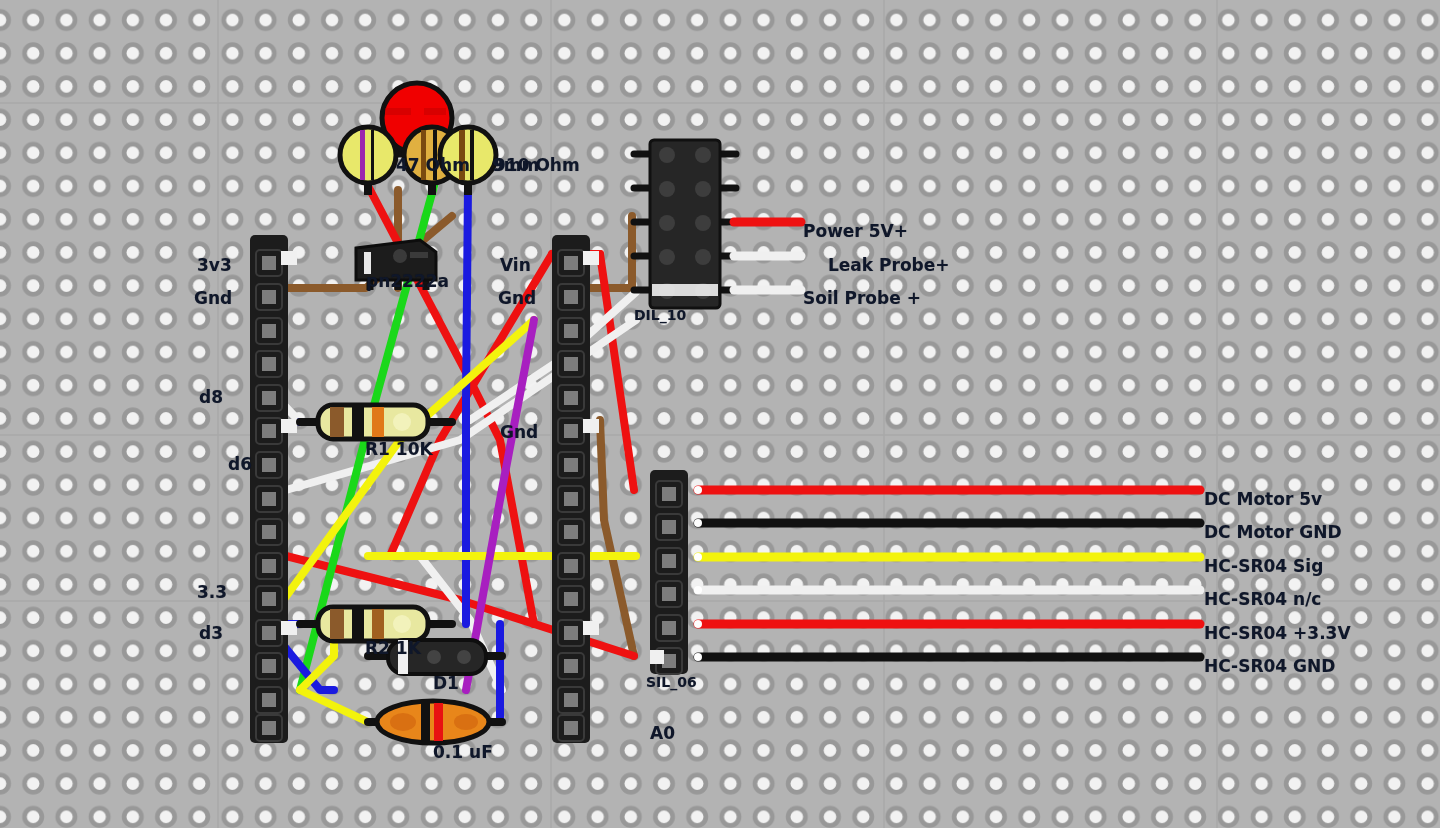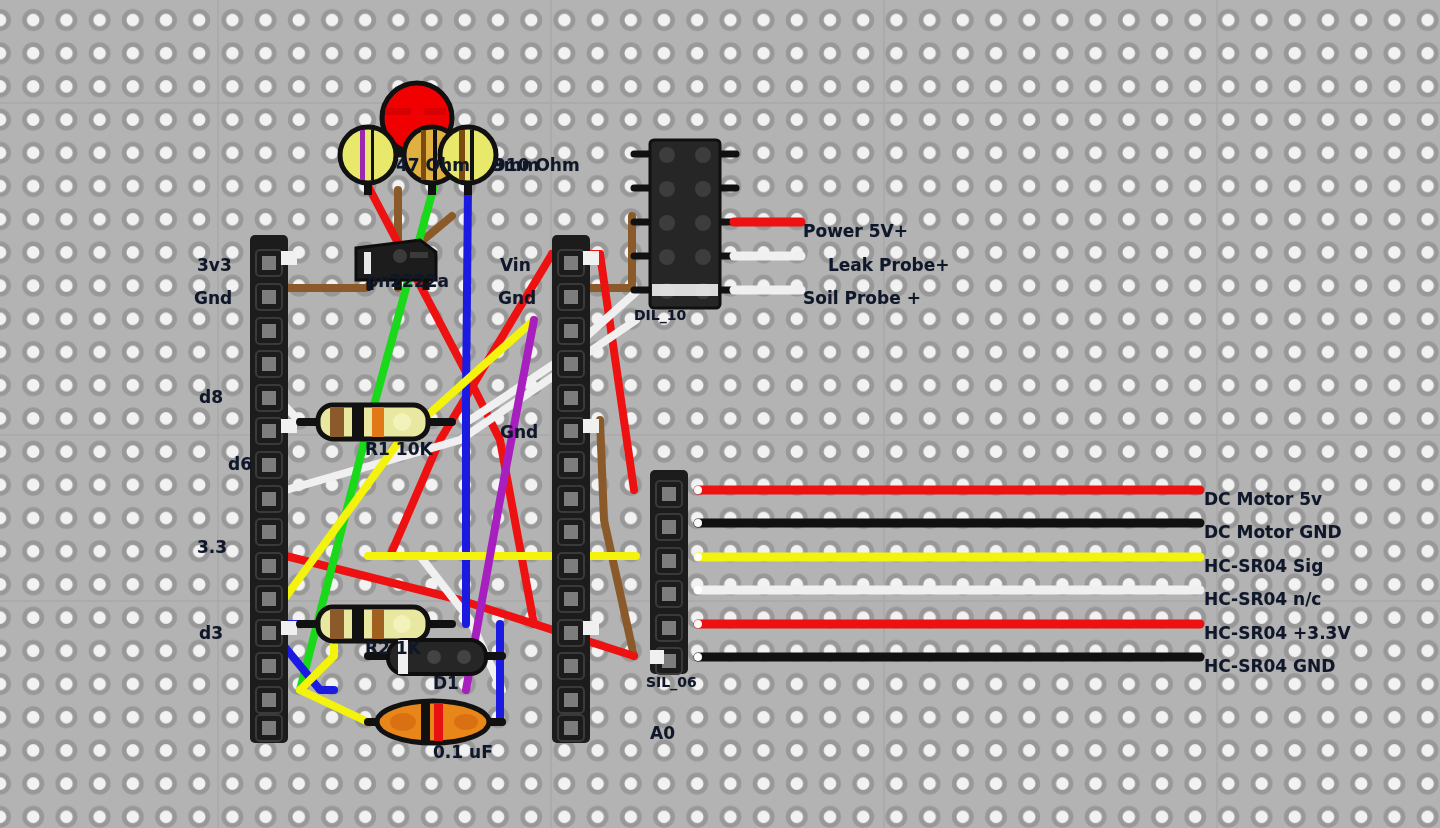--- a/index.html
+++ b/index.html
@@ -328,21 +328,21 @@
       <circle cx="698" cy="590" r="4"></circle>
       <circle cx="698" cy="624" r="4"></circle>
       <circle cx="698" cy="657" r="4"></circle>
     </g>
   </svg>
 
   <div class="lbl lbl-pin" style="left:197px; top:257px;">3v3</div>
   <div class="lbl lbl-pin" style="left:194px; top:290px;">Gnd</div>
   <div class="lbl lbl-pin" style="left:199px; top:389px;">d8</div>
   <div class="lbl lbl-pin" style="left:199px; top:456px;margin-left:29px;">d6</div>
-  <div class="lbl lbl-pin" style="left:197px; top:539px;">3.3</div>
+  <div class="lbl lbl-pin" style="left:197px; top:584px;">3.3</div>
   <div class="lbl lbl-pin" style="left:199px; top:625px;">d3</div>
 
   <div class="lbl lbl-pin" style="left:500px; top:257px;">Vin</div>
   <div class="lbl lbl-pin" style="left:498px; top:290px;">Gnd</div>
   <div class="lbl lbl-pin" style="left:500px; top:424px;">Gnd</div>
   <div class="lbl lbl-pin" style="left:602px; top:725px;margin-left:48px;">A0</div>
 
   <div class="lbl lbl-comp" style="left:396px; top:157px;">47 Ohm</div>
   <div class="lbl lbl-comp" style="left:494px; top:157px;">910 Ohm</div>
   <div class="lbl lbl-comp" style="left:492px; top:157px;">9mm</div>

